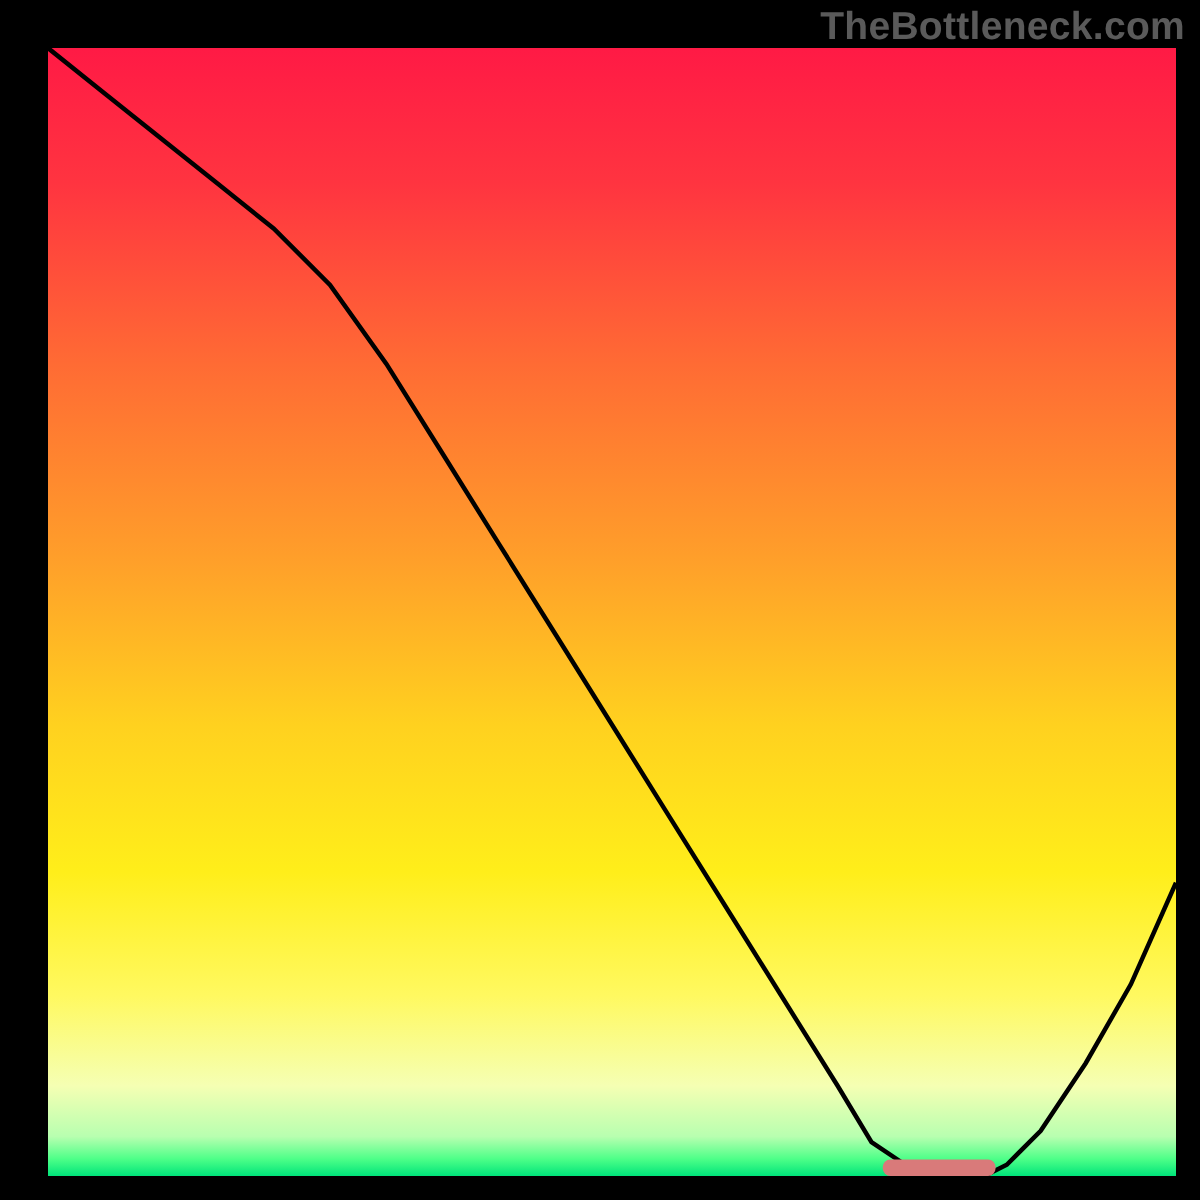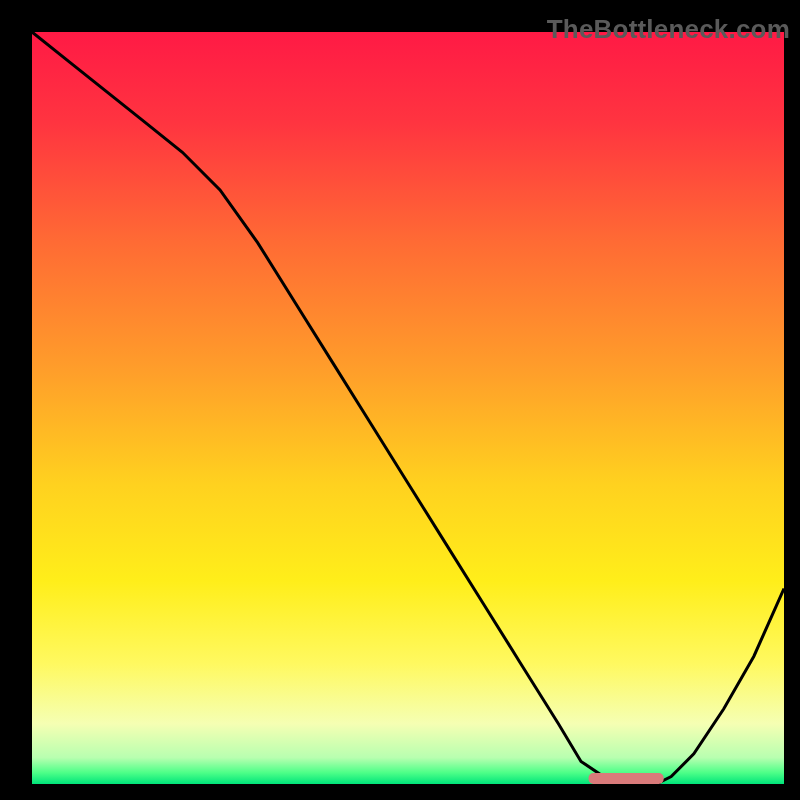--- a/index.html
+++ b/index.html
@@ -11,21 +11,21 @@
     overflow: hidden;
     font-family: Arial, Helvetica, sans-serif;
   }
   .chart-wrapper {
     position: relative;
     width: 800px;
     height: 800px;
   }
   .watermark {
     position: absolute;
-    top: 14px;
+    top: 2px;
     right: 10px;
     font-size: 26px;
     font-weight: 600;
     color: #5a5a5a;
     letter-spacing: 0.2px;
     z-index: 20;
     user-select: none;
   }
   .plot-area {
     position: absolute;

